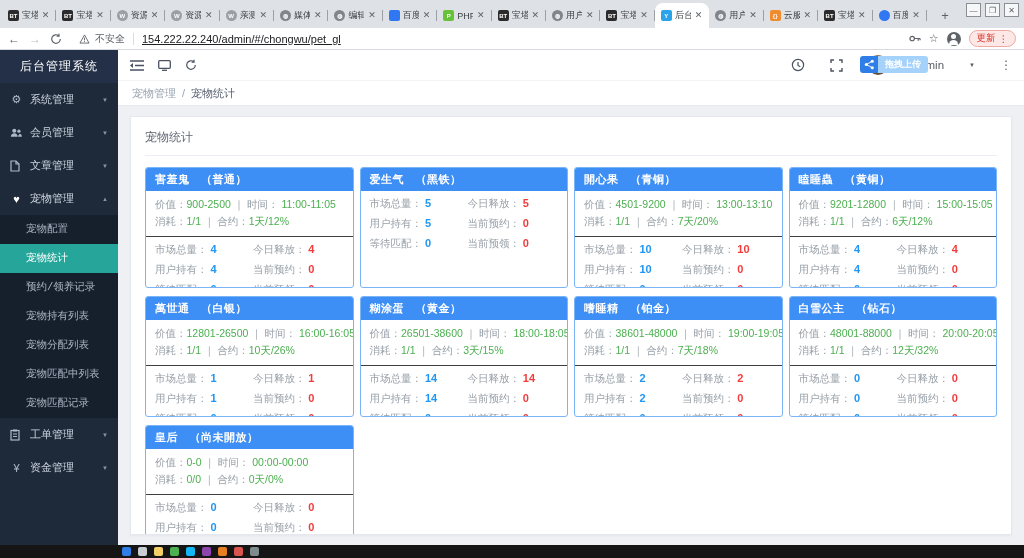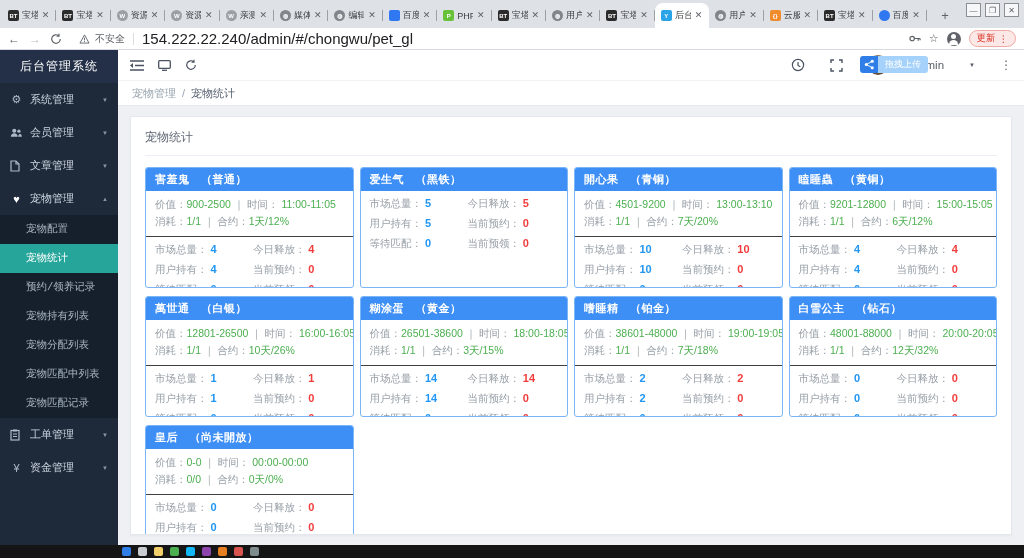--- a/index.html
+++ b/index.html
@@ -25,21 +25,21 @@
   .wincontrols { position:absolute; top:3px; right:5px; display:flex; gap:4px; }
   .wc { width:15px; height:14px; border:1px solid #8b8f94; background:#f6f7f8; color:#5f6368;
         font-size:8px; display:flex; align-items:center; justify-content:center; }
 
   .toolbar { height:22px; background:#fff; display:flex; align-items:center; padding:0 8px; gap:9px;
              border-bottom:1px solid #d7dade; font-size:12px; color:#5f6368; }
   .navic { font-size:12px; line-height:1; }
   .navic.dim { color:#bdc1c6; }
   .sec { display:flex; align-items:center; gap:5px; margin-left:8px; font-size:10px; color:#5f6368; }
   .sec .bar { width:1px; height:12px; background:#dadce0; margin:0 3px; }
-  .url { font-size:15px; color:#202124; }
+  .url { font-size:11px; color:#202124;text-decoration:underline; }
   .tb-right { margin-left:auto; display:flex; align-items:center; gap:8px; }
   .star { font-size:11px; color:#5f6368; }
   .avatar-mini { width:14px; height:14px; border-radius:50%; background:#5f6368; position:relative; }
   .avatar-mini::before { content:""; position:absolute; left:4.5px; top:2.5px; width:5px; height:5px; border-radius:50%; background:#fff; }
   .avatar-mini::after { content:""; position:absolute; left:2.5px; top:8px; width:9px; height:5px; border-radius:5px 5px 0 0; background:#fff; }
   .updpill { display:flex; align-items:center; gap:3px; border:1px solid #f0a9a2; color:#d93025; background:#fce8e6;
              font-size:9.5px; border-radius:9px; padding:1px 7px; }
 
   
   .app { display:flex; height:495px; }
@@ -60,21 +60,21 @@
   .avatar { width:20px; height:20px; border-radius:50%; background:radial-gradient(circle at 35% 30%, #a8835a, #4d3620); }
   .adminname { font-size:11.5px; color:#5a5e66; }
   .caret { font-size:6px; color:#5a5e66; }
   .vdots { font-size:12px; color:#5a5e66; letter-spacing:0; }
   .crumbbar { height:26px; background:#fff; border-top:1px solid #f2f3f5; border-bottom:1px solid #e6e8eb;
               display:flex; align-items:center; padding:0 14px; font-size:11px; color:#9aa5b1; gap:6px; }
   .crumb-last { color:#576070; }
 
   .share-float { position:absolute; left:860px; top:56px; display:flex; height:17px; z-index:5; }
   .share-ic { width:18px; height:17px; background:#2f7ee8; border-radius:3px 0 0 3px; display:flex; align-items:center; justify-content:center; }
-  .share-txt { background:#a5d2fa; color:#fff; font-size:9px; line-height:17px; padding:0 7px; border-radius:0 3px 3px 0; }
+  .share-txt { background:#a5d2fa; color:#fff; font-size:9px; line-height:17px; padding:0 7px; border-radius:0 3px 3px 0;font-weight:bold; }
 
   .content { flex:1; background:#eef0f4; padding:10px 12px; min-height:0; }
   .panel { background:#fff; border:1px solid #e4e7ed; box-shadow:0 1px 2px rgba(0,0,0,.04); height:100%; padding:10px 14px; overflow:hidden; }
   .panel-title { font-size:12px; color:#5f6673; padding:2px 0 9px; border-bottom:1px solid #ebeef5; margin-bottom:11px; }
 
   .cards { display:grid; grid-template-columns:repeat(4,1fr); gap:8px 6px; }
   .card { border:1px solid #7ab5f8; border-radius:3px; background:#fff; overflow:hidden; height:121px; }
   .card-head { background:#3d8ef5; color:#fff; font-size:11px; font-weight:bold; padding:4px 9px; letter-spacing:.5px; white-space:nowrap;font-family:Liberation Mono, monospace; }
   .card-info { padding:5px 9px 6px; font-size:10.5px; color:#98a0a8; line-height:1.6; border-bottom:1px solid #404040; white-space:nowrap; }
   .gv { color:#4caf50; }

